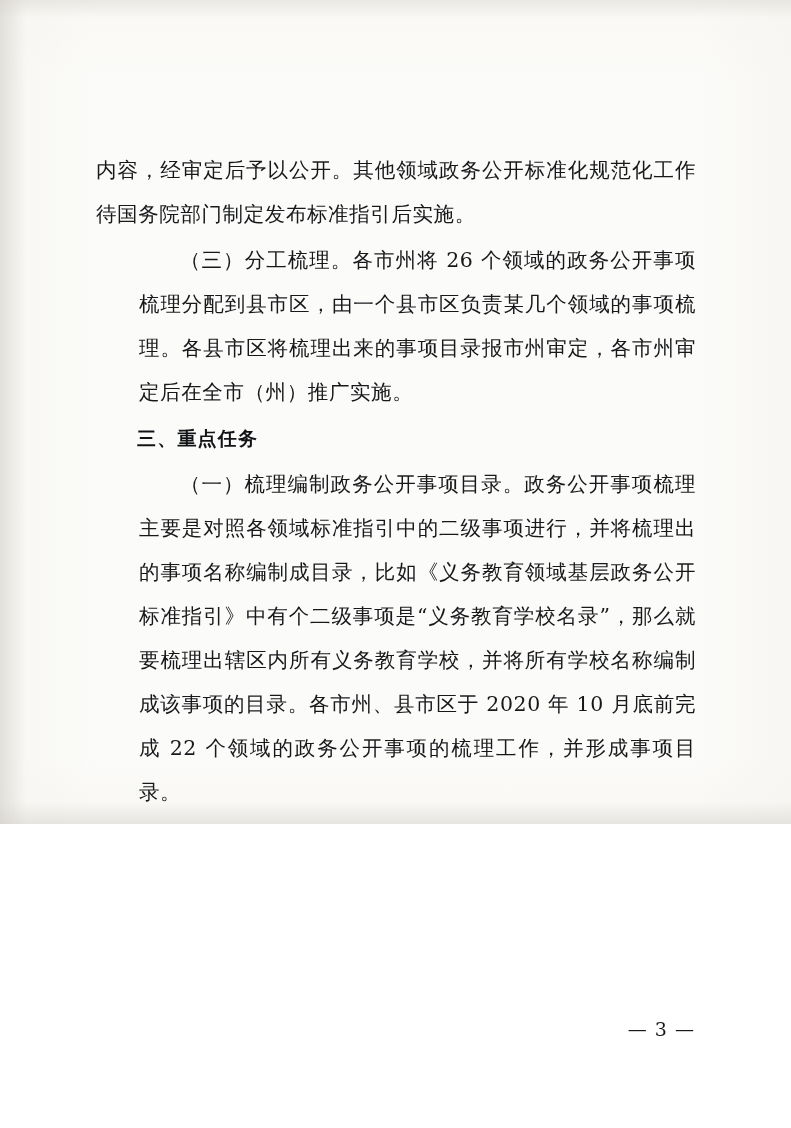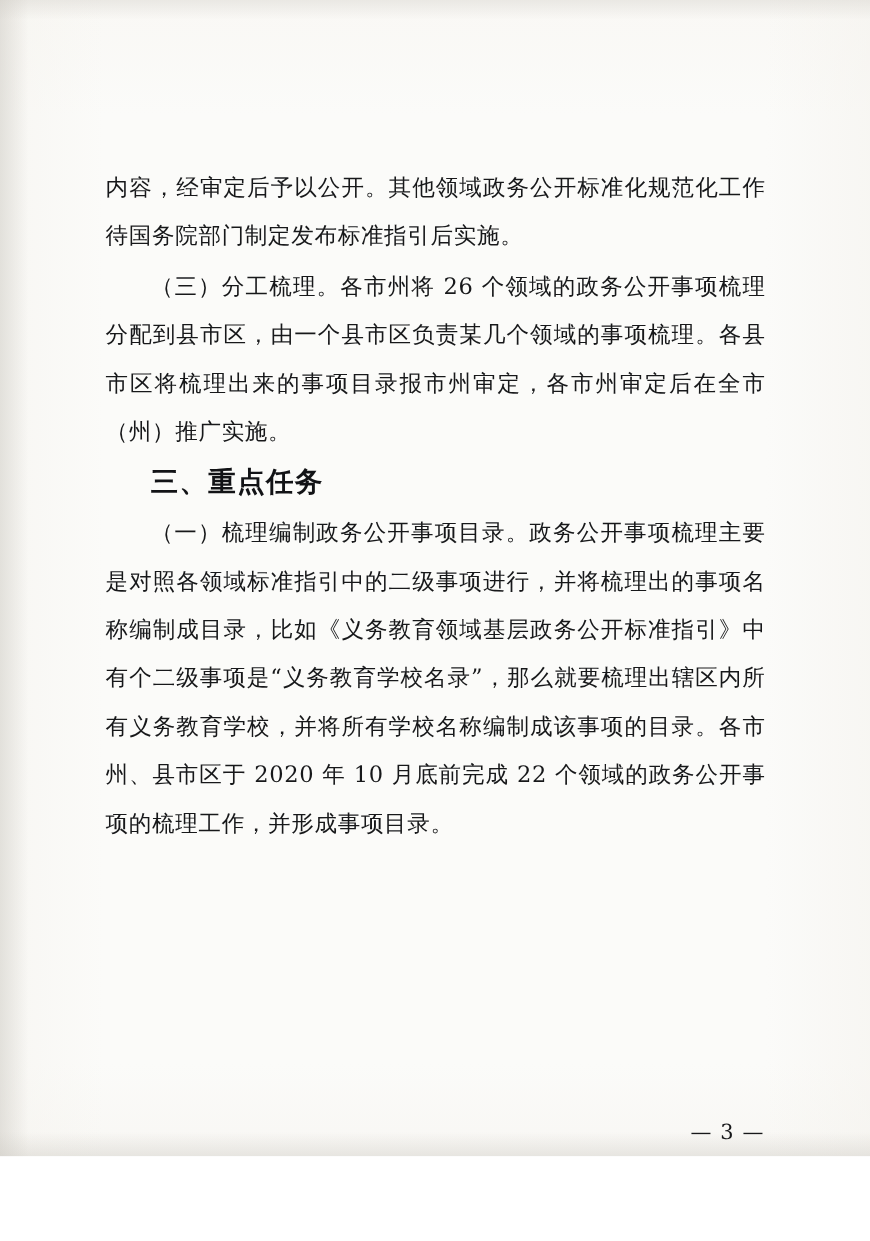--- a/index.html
+++ b/index.html
@@ -9,21 +9,21 @@
   body {
     width: 791px;
     height: 1128px;
     background: #ffffff;
     font-family: "DejaVu Serif", serif;
     overflow: hidden;
   }
   .page {
     position: relative;
     width: 791px;
-    height: 1051px;
+    height: 824px;
     background: #fbfbf9;
     box-sizing: border-box;
   }
   
   .paper-tint {
     position: absolute;
     inset: 0;
     background:
       linear-gradient(90deg, rgba(245,243,238,0.55) 0%, rgba(255,255,255,0) 12%, rgba(255,255,255,0) 88%, rgba(244,242,237,0.5) 100%),
       linear-gradient(180deg, rgba(248,246,242,0.6) 0%, rgba(255,255,255,0) 10%, rgba(255,255,255,0) 92%, rgba(246,244,240,0.6) 100%);
@@ -41,24 +41,25 @@
     line-height: 44px;
     color: #17181a;
     text-align: justify;
     text-justify: inter-ideograph;
     letter-spacing: 0.6px;
     font-family: "DejaVu Serif", "Liberation Serif", serif;
     text-indent: 0;
   }
   p.indent {
     text-indent: 41px;
+    margin-left: 43px;
   }
   p.heading {
     margin: 0 0 2px 0;
-    font-size: 25px;
+    font-size: 19px;
     line-height: 44px;
     color: #121316;
     font-weight: 700;
     letter-spacing: 1.2px;
     text-indent: 41px;
     font-family: "DejaVu Serif", "Liberation Serif", serif;
   }
   .page-number {
     position: absolute;
     right: 96px;

